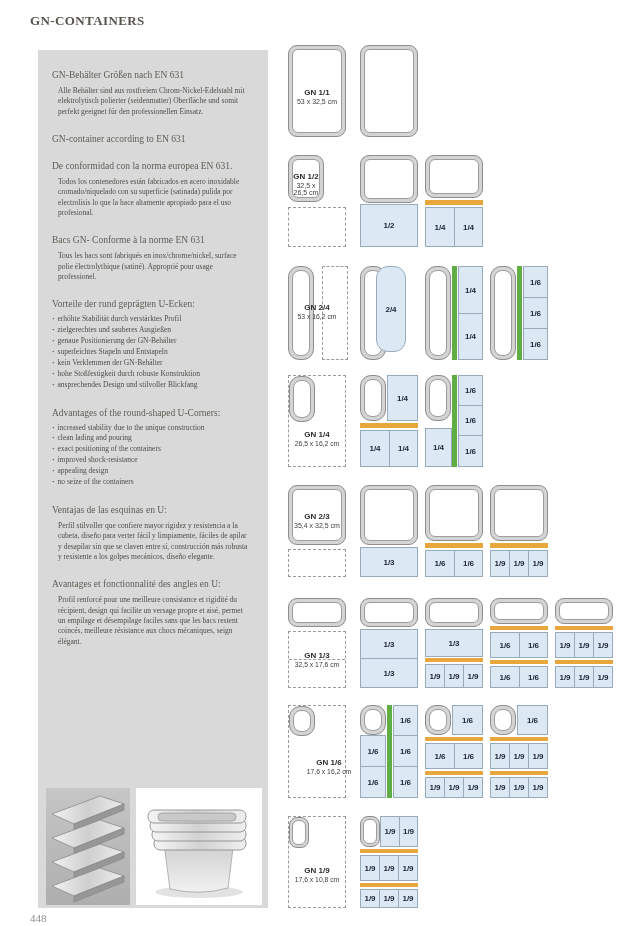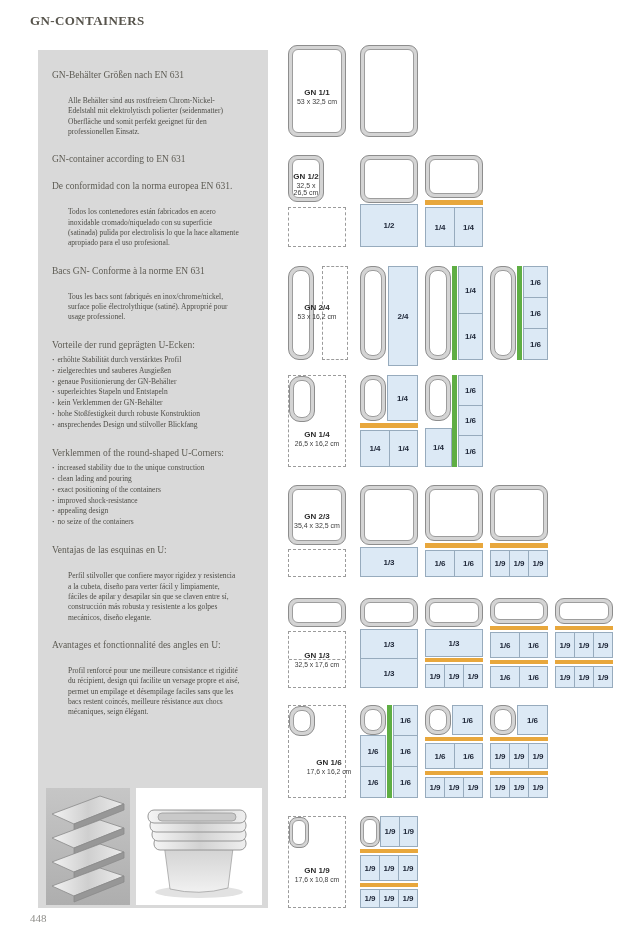--- a/index.html
+++ b/index.html
@@ -6,21 +6,21 @@
   #page{position:relative;width:627px;height:926px;background:#fff;overflow:hidden;
         font-family:"Liberation Serif",serif;}
   
   #title{position:absolute;left:30px;top:13px;font-size:13px;font-weight:bold;
          letter-spacing:.4px;color:#57544c;}
   
   #panel{position:absolute;left:38px;top:50px;width:230px;height:858px;background:#d9d9d9;}
   #panel .inner-pad{padding:16px 12px 0 14px;}
   .sec-h{font-size:9.5px;color:#5e5c54;margin:17px 0 5px 0;font-weight:normal;}
   .sec-h.first{margin-top:4px;}
-  .sec-b{font-size:7.5px;line-height:1.38;color:#4e4d47;margin:16px;}
+  .sec-b{font-size:7.5px;line-height:1.38;color:#4e4d47;margin:6px;}
   ul.sec-l{list-style:none;margin:2px 0 0 0;padding:0;}
   ul.sec-l li{font-size:7.5px;line-height:1.45;color:#4e4d47;}
   ul.sec-l li::before{content:"·";font-weight:bold;margin-right:3px;}
   
   .photo{position:absolute;}
   
   .pan{position:absolute;background:#d4d4d4;border:1px solid #8d8d8d;border-radius:9px;box-sizing:border-box;}
   .pan .pin{position:absolute;inset:3px;background:#fff;border:1px solid #9d9d9d;border-radius:6px;}
   .pan.narrow{border-radius:11px;}
   .pan.narrow .pin{border-radius:8px;}
@@ -69,21 +69,21 @@
       <ul class="sec-l">
         <li>erhöhte Stabilität durch verstärktes Profil</li>
         <li>zielgerechtes und sauberes Ausgießen</li>
         <li>genaue Positionierung der GN-Behälter</li>
         <li>superleichtes Stapeln und Entstapeln</li>
         <li>kein Verklemmen der GN-Behälter</li>
         <li>hohe Stoßfestigkeit durch robuste Konstruktion</li>
         <li>ansprechendes Design und stilvoller Blickfang</li>
       </ul>
 
-      <h3 class="sec-h">Verklemmen of the round-shaped U-Corners:</h3>
+      <h3 class="sec-h">Advantages of the round-shaped U-Corners:</h3>
       <ul class="sec-l">
         <li>increased stability due to the unique construction</li>
         <li>clean lading and pouring</li>
         <li>exact positioning of the containers</li>
         <li>improved shock-resistance</li>
         <li>appealing design</li>
         <li>no seize of the containers</li>
       </ul>
 
       <h3 class="sec-h">Ventajas de las esquinas en U:</h3>
@@ -177,21 +177,21 @@
       <div class="pin"></div>
     </div>
   <div class="dash" style="left:322px;top:266px;width:26px;height:94px;"></div>
   <div class="freelabel" style="left:282px;top:298px;width:70px;height:26px;">
     <span class="code">GN 2/4</span>
     <span class="dim">53 x 16,2 cm</span>
   </div>
   <div class="pan narrow" style="left:360px;top:266px;width:26px;height:94px;">
       <div class="pin"></div>
     </div>
-  <div class="cell" style="left:388px;top:266px;width:30px;height:100px;">2/4</div>
+  <div class="cell" style="left:376px;top:266px;width:30px;height:86px;border-radius:12px;">2/4</div>
   <div class="pan narrow" style="left:425px;top:266px;width:26px;height:94px;">
       <div class="pin"></div>
     </div>
   <div class="gbar" style="left:452px;top:266px;width:5px;height:94px;"></div>
   <div class="cell" style="left:458px;top:266px;width:25px;height:48px;">1/4</div>
   <div class="cell" style="left:458px;top:313px;width:25px;height:47px;">1/4</div>
   <div class="pan narrow" style="left:490px;top:266px;width:26px;height:94px;">
       <div class="pin"></div>
     </div>
   <div class="gbar" style="left:517px;top:266px;width:5px;height:94px;"></div>

